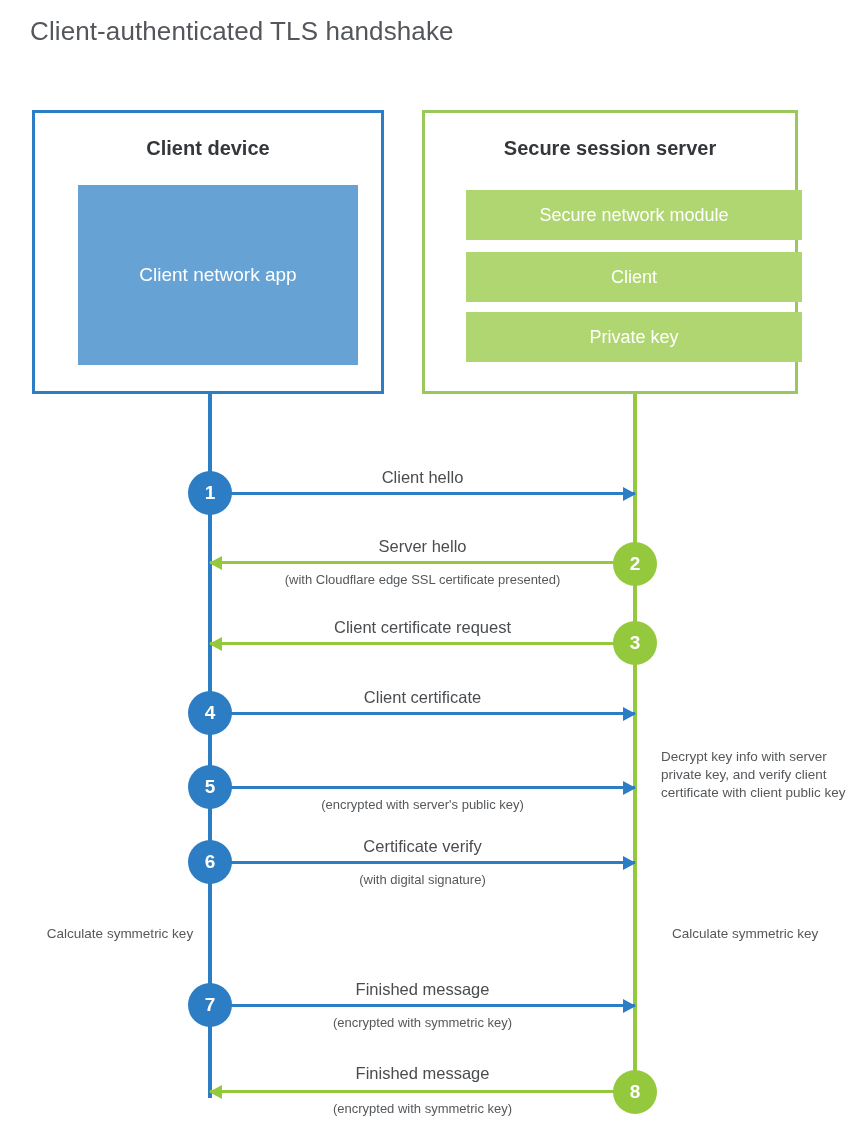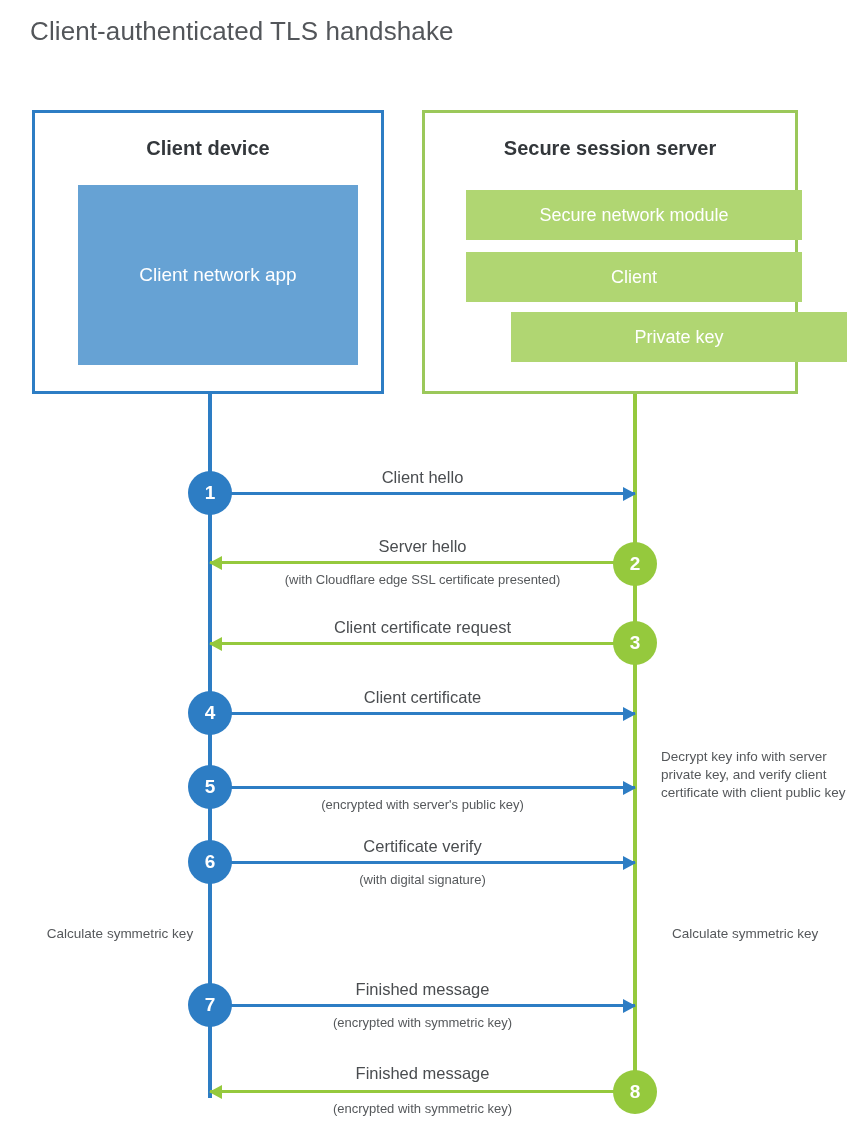--- a/index.html
+++ b/index.html
@@ -36,21 +36,21 @@
   }
 
   .server-bar {
     position: absolute; left: 41px; width: 336px; height: 50px;
     background: #b0d672; color: #ffffff;
     display: flex; align-items: center; justify-content: center;
     font-size: 18px;
   }
   .server-bar.b1 { top: 77px; }
   .server-bar.b2 { top: 139px; }
-  .server-bar.b3 { top: 199px; margin-left: 45px; }
+  .server-bar.b3 { top: 199px; }
 
   
   .lifeline { position: absolute; width: 4px; }
   .lifeline-client { left: 208px; top: 394px; height: 704px; background: #2d7dc4; }
   .lifeline-server { left: 633px; top: 394px; height: 698px; background: #95c93d; }
   .msg-line { position: absolute; height: 3px; left: 210px; width: 425px; }
   .msg-line.blue { background: #2d7dc4; }
   .msg-line.green { background: #95c93d; }
 
   .arrowhead { position: absolute; width: 0; height: 0; top: -5.5px; }

